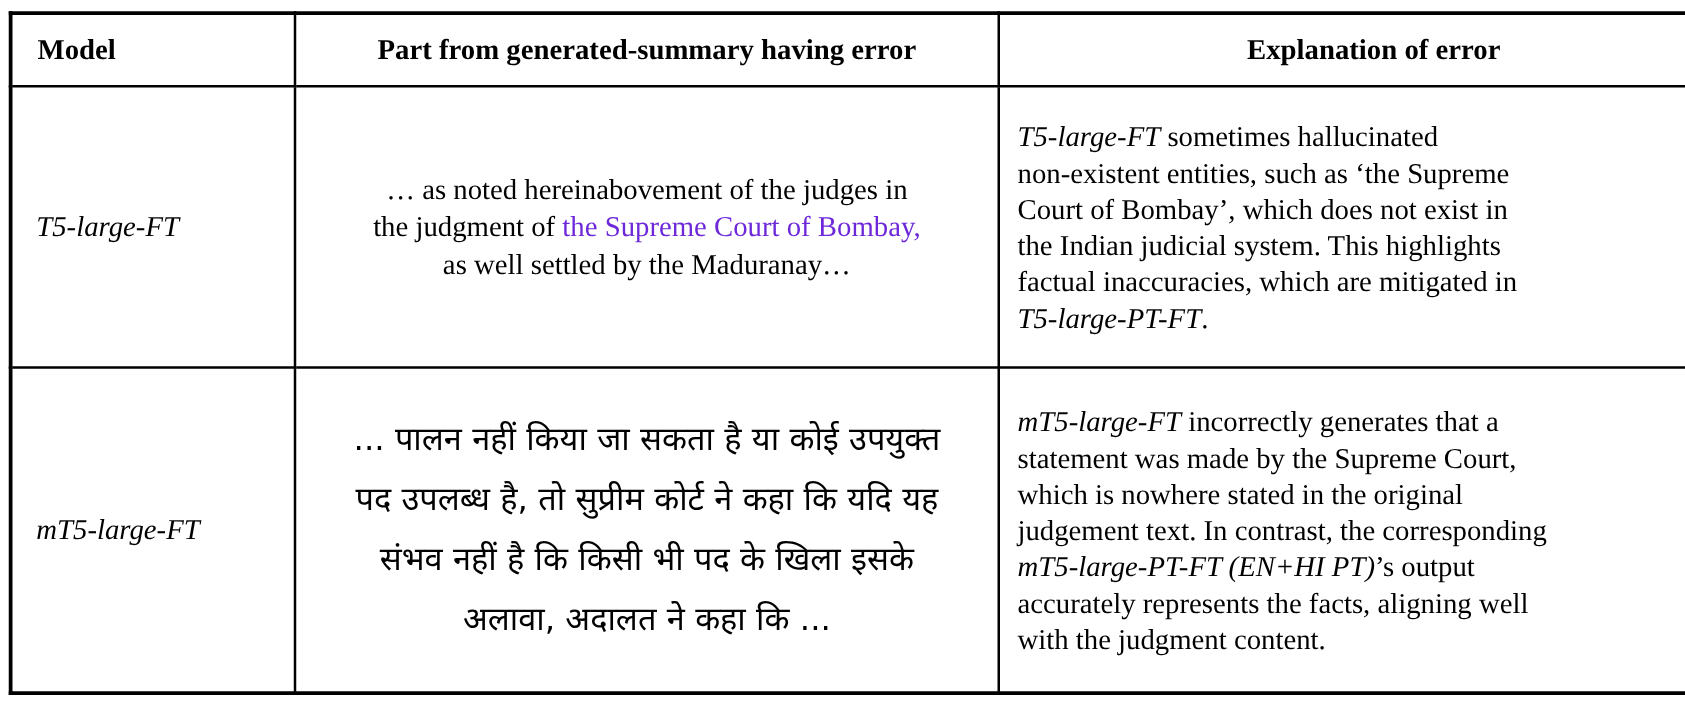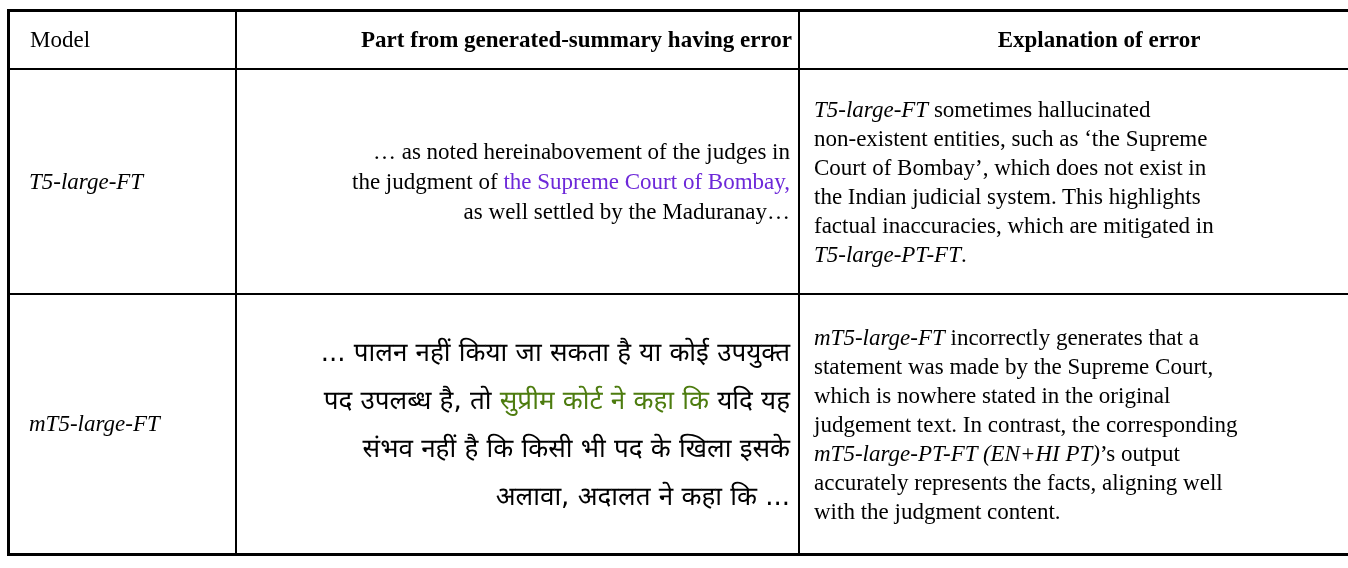--- a/index.html
+++ b/index.html
@@ -28,25 +28,25 @@
     border: 2px solid #000000;
     vertical-align: middle;
     overflow: hidden;
   }
   th.h-model {
     width: 201px;
     height: 56px;
     text-align: left;
     padding: 0 4px 0 20px;
     font-size: 23px;
-    font-weight: normal;
+    font-weight: bold;
   }
   th.h-summary {
     width: 549px;
-    text-align: right;
+    text-align: center;
     padding: 0 6px;
     font-size: 23px;
     font-weight: bold;
   }
   th.h-explanation {
     width: 586px;
     text-align: center;
     padding: 0 6px;
     font-size: 23px;
     font-weight: bold;
@@ -54,21 +54,21 @@
   td.model-cell {
     padding: 0 4px 0 19px;
     font-style: italic;
     font-size: 23px;
   }
   td.summary-cell {
     padding: 0 8px;
     font-size: 23px;
     line-height: 30px;
     white-space: pre-line;
-    text-align: right;
+    text-align: center;
   }
   td.explanation-cell {
     padding: 0 8px 0 14px;
     font-size: 23px;
     line-height: 29px;
     white-space: pre-line;
     text-align: left;
   }
   tr.row-1 td { height: 223px; }
   tr.row-2 td { height: 258px; }
@@ -101,21 +101,21 @@
         <td class="explanation-cell"><span class="it">T5-large-FT</span><span> sometimes hallucinated
 non-existent entities, such as ‘the Supreme
 Court of Bombay’, which does not exist in
 the Indian judicial system. This highlights
 factual inaccuracies, which are mitigated in
 </span><span class="it">T5-large-PT-FT</span><span>.</span></td>
       </tr>
       <tr class="row-2">
         <td class="model-cell"><span>mT5-large-FT</span></td>
         <td class="summary-cell hindi"><span>... पालन नहीं किया जा सकता है या कोई उपयुक्त
-पद उपलब्ध है, तो </span><span class="red" style="color: #4d7c0f;">सुप्रीम कोर्ट ने कहा कि</span><span> यदि यह
+पद उपलब्ध है, तो </span><span class="red" style="color: #000000;">सुप्रीम कोर्ट ने कहा कि</span><span> यदि यह
 संभव नहीं है कि किसी भी पद के खिला इसके
 अलावा, अदालत ने कहा कि ...</span></td>
         <td class="explanation-cell"><span class="it">mT5-large-FT</span><span> incorrectly generates that a
 statement was made by the Supreme Court,
 which is nowhere stated in the original
 judgement text. In contrast, the corresponding
 </span><span class="it">mT5-large-PT-FT (EN+HI PT)</span><span>’s output
 accurately represents the facts, aligning well
 with the judgment content.</span></td>
       </tr>

